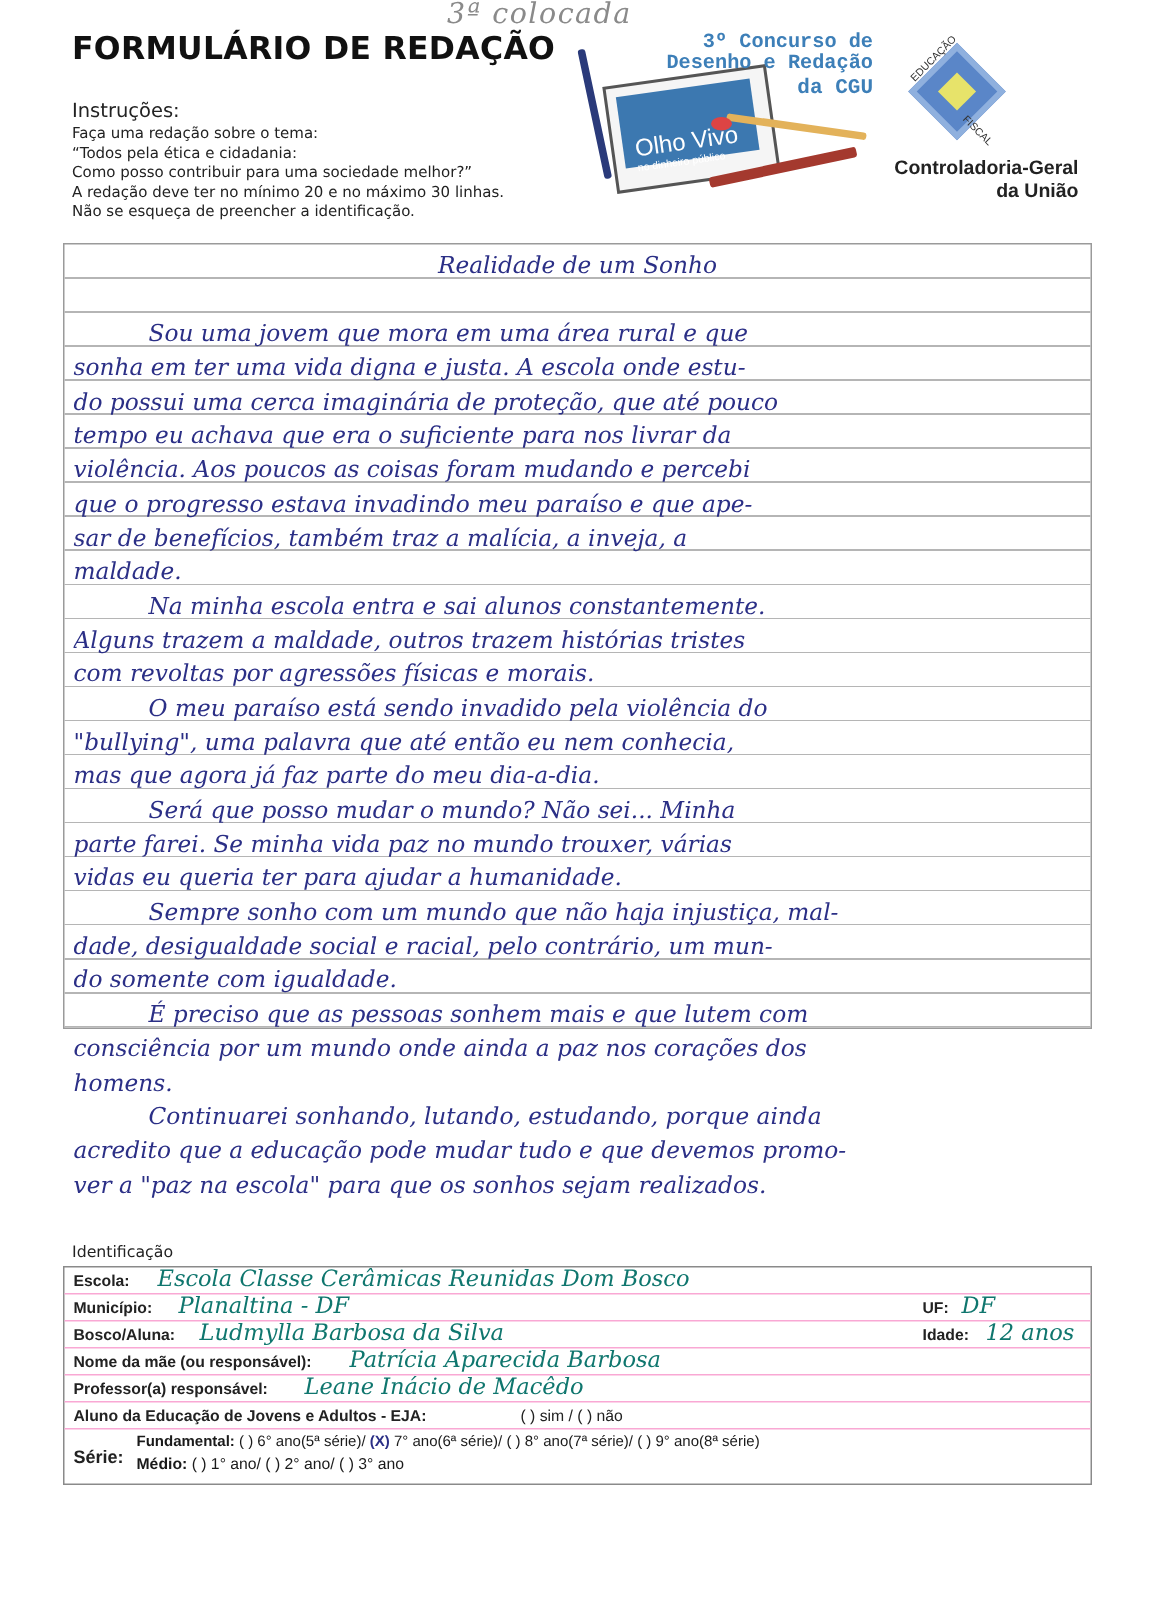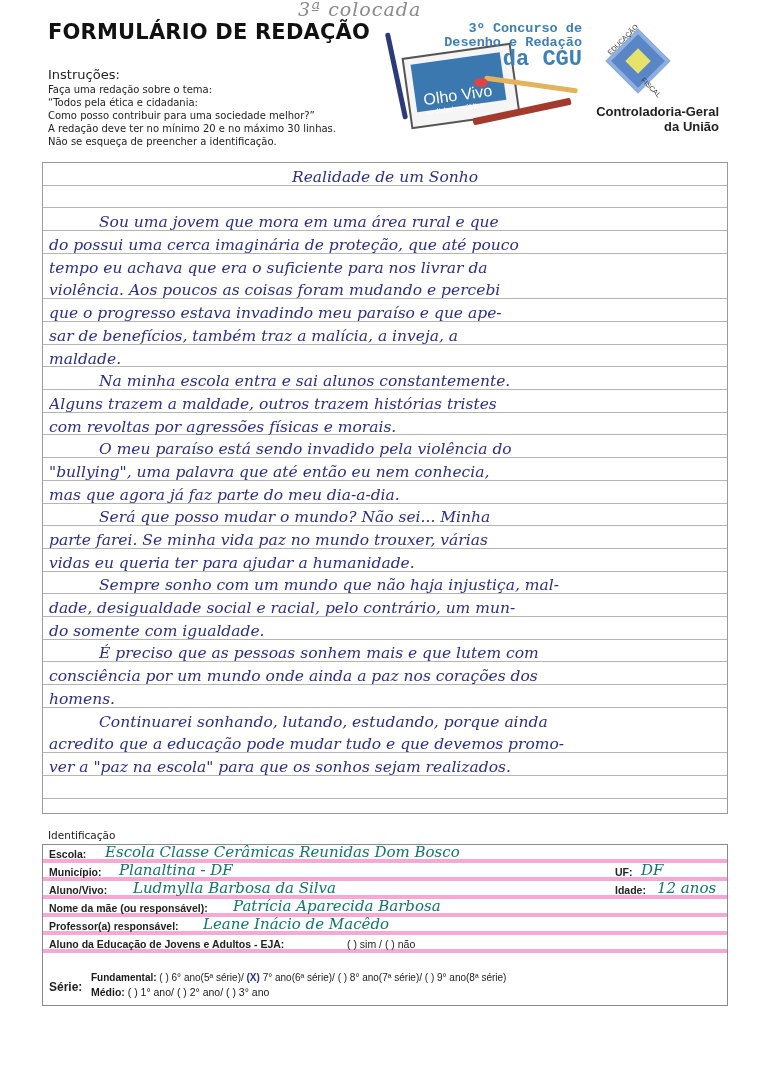--- a/index.html
+++ b/index.html
@@ -8,52 +8,52 @@
 
   .annot { position: absolute; left: 298px; top: -2px; font-family: "DejaVu Serif", serif; font-style: italic; font-size: 19px; color: #8a8a8a; letter-spacing: 1px; }
 
   .form-title { position: absolute; left: 48px; top: 20px; font-size: 21px; font-weight: bold; color: #111; letter-spacing: 0.2px; }
   .instr { position: absolute; left: 48px; top: 67px; font-size: 10px; line-height: 13px; color: #222; }
   .instr .instr-head { font-size: 13px; font-weight: normal; line-height: 16px; margin-bottom: 0; }
 
   
   .contest-logo { position: absolute; left: 392px; top: 22px; width: 190px; height: 104px; }
   .contest-text { position: absolute; right: 0; top: 0; text-align: right; font-weight: bold; font-size: 13.5px; line-height: 14px; color: #3d7fb8; font-family: Liberation Mono, monospace; }
-  .contest-text .cgu { font-size: 22px; line-height: 19px; }
+  .contest-text .cgu { font-size: 14px; line-height: 19px; }
   .easel { position: absolute; left: 14px; top: 28px; width: 110px; height: 72px; border: 2px solid #555; background: #f5f5f5; transform: rotate(-8deg); }
   .easel-blue { position: absolute; left: 6px; top: 6px; width: 90px; height: 48px; background: #3c78b0; }
   .olho { position: absolute; left: 8px; top: 28px; color: #fff; font-size: 16px; font-family: "Liberation Sans", sans-serif; }
   .olho-sub { position: absolute; left: 8px; top: 46px; color: #fff; font-size: 7px; font-family: "Liberation Sans", sans-serif; }
   .pen { position: absolute; left: 2px; top: 10px; width: 5px; height: 88px; background: #2a3a7a; transform: rotate(-12deg); border-radius: 2px; }
   .brush { position: absolute; left: 92px; top: 60px; width: 94px; height: 5px; background: #e3b25a; transform: rotate(8deg); border-radius: 2px; }
   .brush-tip { position: absolute; left: 82px; top: 56px; width: 14px; height: 9px; background: #d44; border-radius: 50%; }
   .pencil { position: absolute; left: 80px; top: 86px; width: 100px; height: 7px; background: #a4392e; transform: rotate(-12deg); border-radius: 2px; }
 
   
   .cgu-logo { position: absolute; left: 585px; top: 20px; width: 140px; height: 115px; }
   .diamond { position: absolute; left: 30px; top: 18px; width: 46px; height: 46px; background: #5a86c8; transform: rotate(45deg); border: 4px solid #8fb0de; }
   .diamond-inner { position: absolute; left: 10px; top: 10px; width: 18px; height: 18px; background: #e7e36a; }
   .edu-text { position: absolute; left: 18px; top: 16px; font-size: 7px; transform: rotate(-45deg); color: #333; font-family: "Liberation Sans", sans-serif; }
   .fisc-text { position: absolute; left: 54px; top: 64px; font-size: 7px; transform: rotate(45deg); color: #333; font-family: "Liberation Sans", sans-serif; }
   .cgu-name { position: absolute; right: 6px; top: 84px; text-align: right; font-family: "Liberation Sans", sans-serif; font-weight: bold; font-size: 13px; line-height: 15px; color: #222; }
 
   
-  .writing-box { position: absolute; left: 42px; top: 162px; width: 686px; height: 652px; border: 1px solid #9a9a9a; }
+  .writing-box { position: absolute; left: 42px; top: 162px; width: 686px; height: 524px; border: 1px solid #9a9a9a; }
   .lines { position: absolute; left: 0; top: 0; width: 100%; height: 100%;
     background-image: repeating-linear-gradient(to bottom, transparent 0, transparent 21.7px, #b5b5b5 21.7px, #b5b5b5 22.7px); }
   .essay { position: absolute; left: 6px; top: 3px; width: 672px; font-family: "DejaVu Serif", serif; font-style: italic; color: #2b2f86; font-size: 15.5px; line-height: 22.7px; }
   .essay .title { text-align: center; }
   .essay .line { white-space: nowrap; overflow: hidden; display: block; height: 22.7px; }
   .essay .indent { padding-left: 50px; }
 
   
   .id-head { position: absolute; left: 48px; top: 829px; font-size: 10.5px; color: #222; }
   .id-box { position: absolute; left: 42px; top: 844px; width: 686px; border: 1px solid #8a8a8a; }
-  .id-row { position: relative; height: 18px; border-bottom: 4px solid #f9a8d4; font-size: 10px; }
-  .id-row:last-child { border-bottom: none; margin-top: 16px; }
+  .id-row { position: relative; height: 18px; border-bottom: 1px solid #f9a8d4; font-size: 10px; }
+  .id-row:last-child { border-bottom: none; }
   .id-row.tall { height: 36px; }
   .lbl { position: absolute; left: 6px; top: 3px; font-weight: bold; color: #222; font-family: "Liberation Sans", sans-serif; font-size: 10.5px; }
   .val { position: absolute; top: -2px; font-family: "DejaVu Serif", serif; font-style: italic; color: #0f766e; font-size: 15px; white-space: nowrap; }
   .plain { position: absolute; top: 3px; font-family: "Liberation Sans", sans-serif; font-size: 10.5px; color: #222; white-space: nowrap; }
   .serie-lbl { position: absolute; left: 6px; top: 11px; font-weight: bold; font-size: 12px; font-family: "Liberation Sans", sans-serif; color: #222; }
   .serie-l1 { position: absolute; left: 48px; top: 3px; font-size: 10px; font-family: "Liberation Sans", sans-serif; white-space: nowrap; }
   .serie-l2 { position: absolute; left: 48px; top: 17px; font-size: 10.5px; font-family: "Liberation Sans", sans-serif; white-space: nowrap; }
   b { font-weight: bold; }
   .mark { color: #2b2f86; font-weight: bold; }
 </style>
@@ -102,20 +102,21 @@
     <div>da União</div>
   </div>
 </div>
 
 <div class="writing-box">
   <div class="lines"></div>
   <div class="essay">
     <span class="line title">Realidade de um Sonho</span>
     <span class="line"></span>
     <span class="line indent">Sou uma jovem que mora em uma área rural e que</span>
+    <span class="line">sonha em ter uma vida digna e justa. A escola onde estu-</span>
     <span class="line">do possui uma cerca imaginária de proteção, que até pouco</span>
     <span class="line">tempo eu achava que era o suficiente para nos livrar da</span>
     <span class="line">violência. Aos poucos as coisas foram mudando e percebi</span>
     <span class="line">que o progresso estava invadindo meu paraíso e que ape-</span>
     <span class="line">sar de benefícios, também traz a malícia, a inveja, a</span>
     <span class="line">maldade.</span>
     <span class="line indent">Na minha escola entra e sai alunos constantemente.</span>
     <span class="line">Alguns trazem a maldade, outros trazem histórias tristes</span>
     <span class="line">com revoltas por agressões físicas e morais.</span>
     <span class="line indent">O meu paraíso está sendo invadido pela violência do</span>
@@ -143,21 +144,21 @@
     <span class="lbl">Escola:</span>
     <span class="val" style="left:62px">Escola Classe Cerâmicas Reunidas Dom Bosco</span>
   </div>
   <div class="id-row">
     <span class="lbl">Município:</span>
     <span class="val" style="left:76px">Planaltina - DF</span>
     <span class="lbl" style="left:572px">UF:</span>
     <span class="val" style="left:598px">DF</span>
   </div>
   <div class="id-row">
-    <span class="lbl">Aluno/Vivo:</span>
+    <span class="lbl">Bosco/Aluna:</span>
     <span class="val" style="left:90px">Ludmylla Barbosa da Silva</span>
     <span class="lbl" style="left:572px">Idade:</span>
     <span class="val" style="left:614px">12 anos</span>
   </div>
   <div class="id-row">
     <span class="lbl">Nome da mãe (ou responsável):</span>
     <span class="val" style="left:190px">Patrícia Aparecida Barbosa</span>
   </div>
   <div class="id-row">
     <span class="lbl">Professor(a) responsável:</span>

